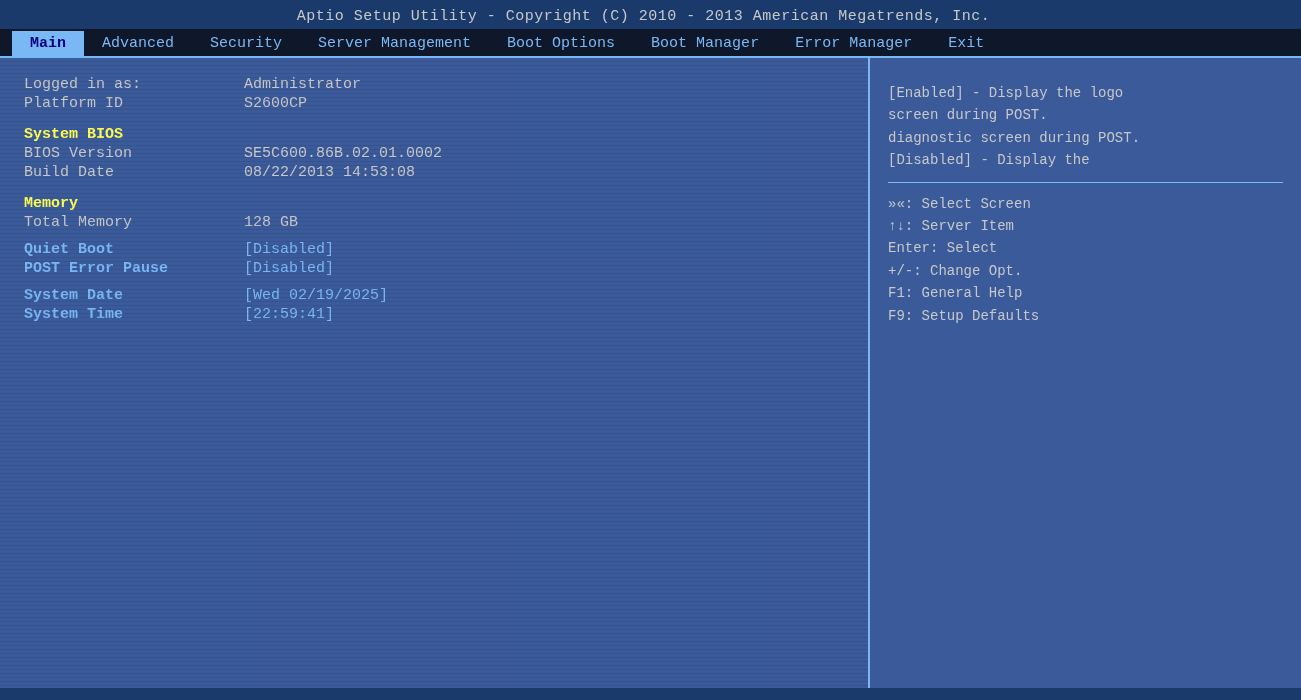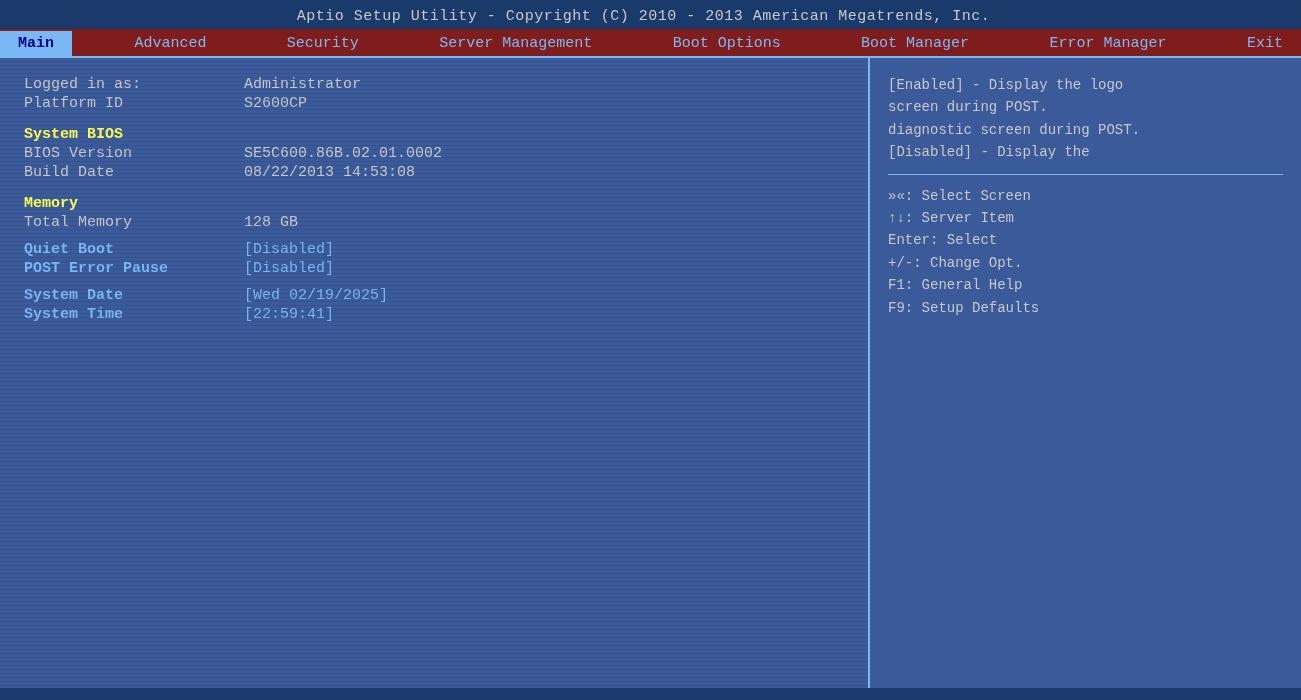--- a/index.html
+++ b/index.html
@@ -18,24 +18,23 @@
       color: #c8c8c8;
       text-align: center;
       padding: 8px 14px 4px 0;
       font-size: 15px;
       letter-spacing: 0.5px;
     }
 
     
     #menu-bar {
       display: flex;
-      background: #7f1d1d;
-      padding: 2px 0 0 0;
+      background: #0f172a;
+      padding: 2px 0 0 12px;
       border-bottom: none;
-      justify-content: space-between;
     }
 
     .menu-item {
       padding: 4px 18px;
       color: #7ab8f5;
       cursor: pointer;
       font-size: 15px;
     }
 
     .menu-item.active {
@@ -57,21 +56,21 @@
       background: #3a5a9a;
       padding: 18px 24px;
       border-right: 2px solid #7ab8f5;
       position: relative;
     }
 
     
     #right-panel {
       flex: 1;
       background: #3a5a9a;
-      padding: 16px 18px;
+      padding: 24px 18px;
       color: #c8c8c8;
       font-size: 14px;
       line-height: 1.55;
     }
 
     .section-label {
       color: #ffff55;
       font-weight: bold;
       font-size: 15px;
       margin-top: 14px;

